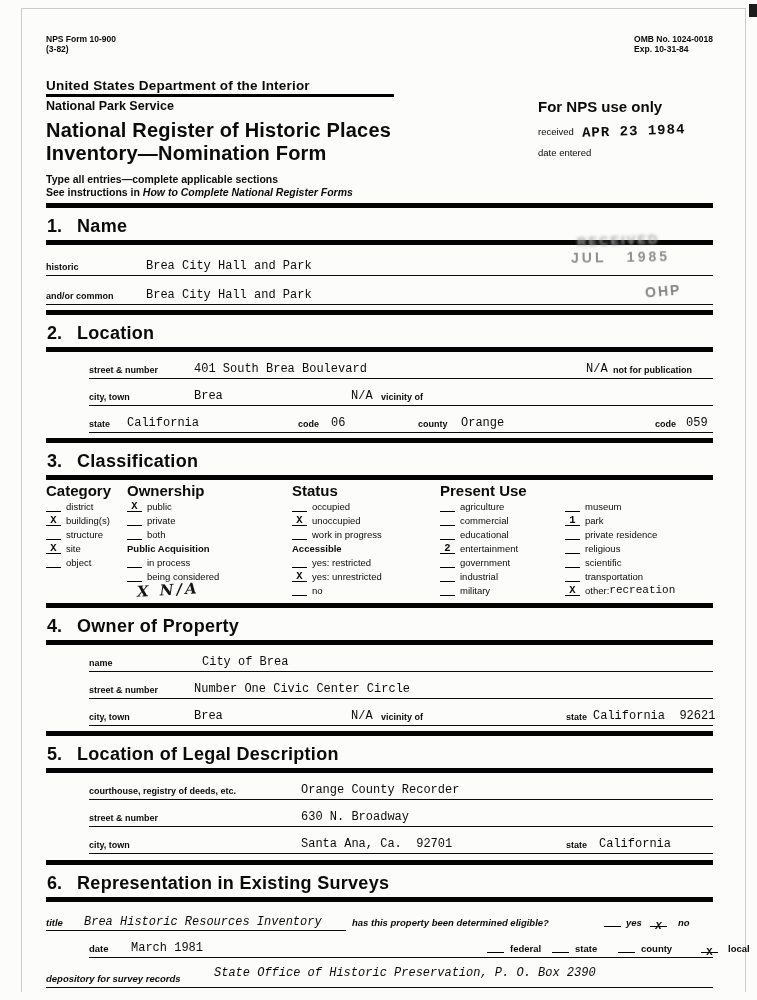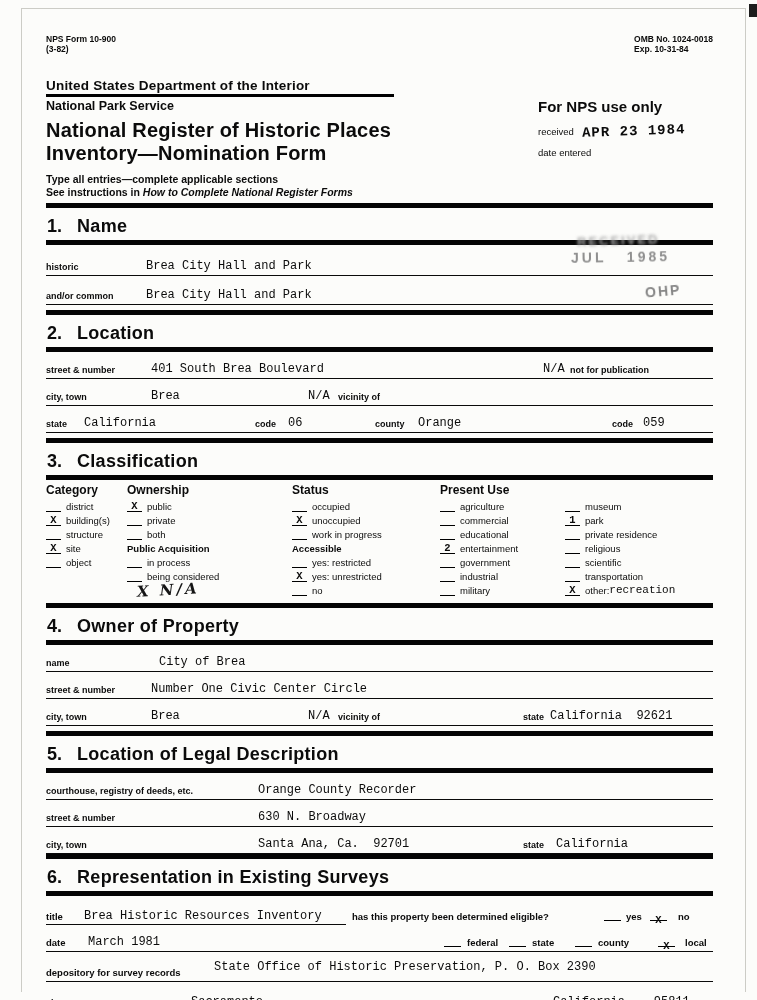--- a/index.html
+++ b/index.html
@@ -22,37 +22,37 @@
   .recv-row{margin-top:8px;font-size:9.5px;}
   .stamp-date{display:inline-block;font-family:"Liberation Mono","DejaVu Sans Mono",monospace;
               font-size:14px;font-weight:bold;letter-spacing:1px;transform:rotate(-2deg);margin-left:8px;}
   .date-entered{margin-top:8px;font-size:9.5px;}
 
   .sec{margin-top:5px;}
   .sec .bar{height:5px;background:#040404;}
   .sec .strow{padding:8px 0 3px 1px;line-height:20px;}
   .sec-num{font-size:18px;font-weight:bold;}
   .sec-name{font-size:18px;font-weight:bold;margin-left:15px;letter-spacing:0.3px;}
-  .m3{margin-top:3px;} .m6{margin-top:0;}
+  .m3{margin-top:3px;} .m6{margin-top:6px;}
 
   .frow{position:relative;border-bottom:1.6px solid #0a0a0a;}
   .nb{border-bottom:none;}
-  .h26{height:26px;} .h28{height:28px;} .h29{height:29px;} .h30{height:30px;}
+  .h26{height:26px;margin-left:43px;} .h28{height:28px;} .h29{height:29px;font-style:italic;} .h30{height:30px;}
   .lab{position:absolute;bottom:3px;font-size:9px;font-weight:bold;white-space:nowrap;}
   .lab2{font-size:9.5px;}
   .val{position:absolute;bottom:2px;font-family:"Liberation Mono","DejaVu Sans Mono",monospace;
        font-size:12px;white-space:pre;}
   .valhi{bottom:7px;}
   .abl{position:absolute;bottom:4px;width:17px;height:11px;border-bottom:1.2px solid #000;text-align:center;}
   .mk{font-family:"Liberation Mono","DejaVu Sans Mono",monospace;font-size:10.5px;font-weight:bold;line-height:11px;}
   .pline{position:absolute;bottom:0;left:0;border-bottom:1.6px solid #0a0a0a;}
 
   .grid{position:relative;height:116px;margin-top:4px;}
   .ccol{position:absolute;top:0;}
-  .chead{font-size:12px;font-weight:bold;height:14px;line-height:13px;}
+  .chead{font-size:15px;font-weight:bold;height:14px;line-height:13px;}
   .citem{display:flex;align-items:flex-end;height:14px;font-size:9.5px;line-height:11px;white-space:nowrap;}
   .blank{display:inline-block;width:15px;min-width:15px;height:11px;border-bottom:1.2px solid #000;
          text-align:center;margin-right:5px;}
   .csub{font-size:9.5px;font-weight:bold;height:14px;display:flex;align-items:flex-end;line-height:11px;}
   .hand{font-family:"DejaVu Serif",serif;font-style:italic;font-weight:bold;font-size:15px;
         letter-spacing:3px;transform:rotate(-3deg);display:inline-block;margin-left:10px;color:#151515;}
   .ctyped{font-family:"Liberation Mono","DejaVu Sans Mono",monospace;font-size:11px;}
 
   .stamp{position:absolute;font-weight:bold;white-space:pre;}
   .stamp-recv{left:577px;top:233px;font-size:13px;letter-spacing:2px;color:#ababab;filter:blur(1.4px);transform:rotate(-2deg);}

